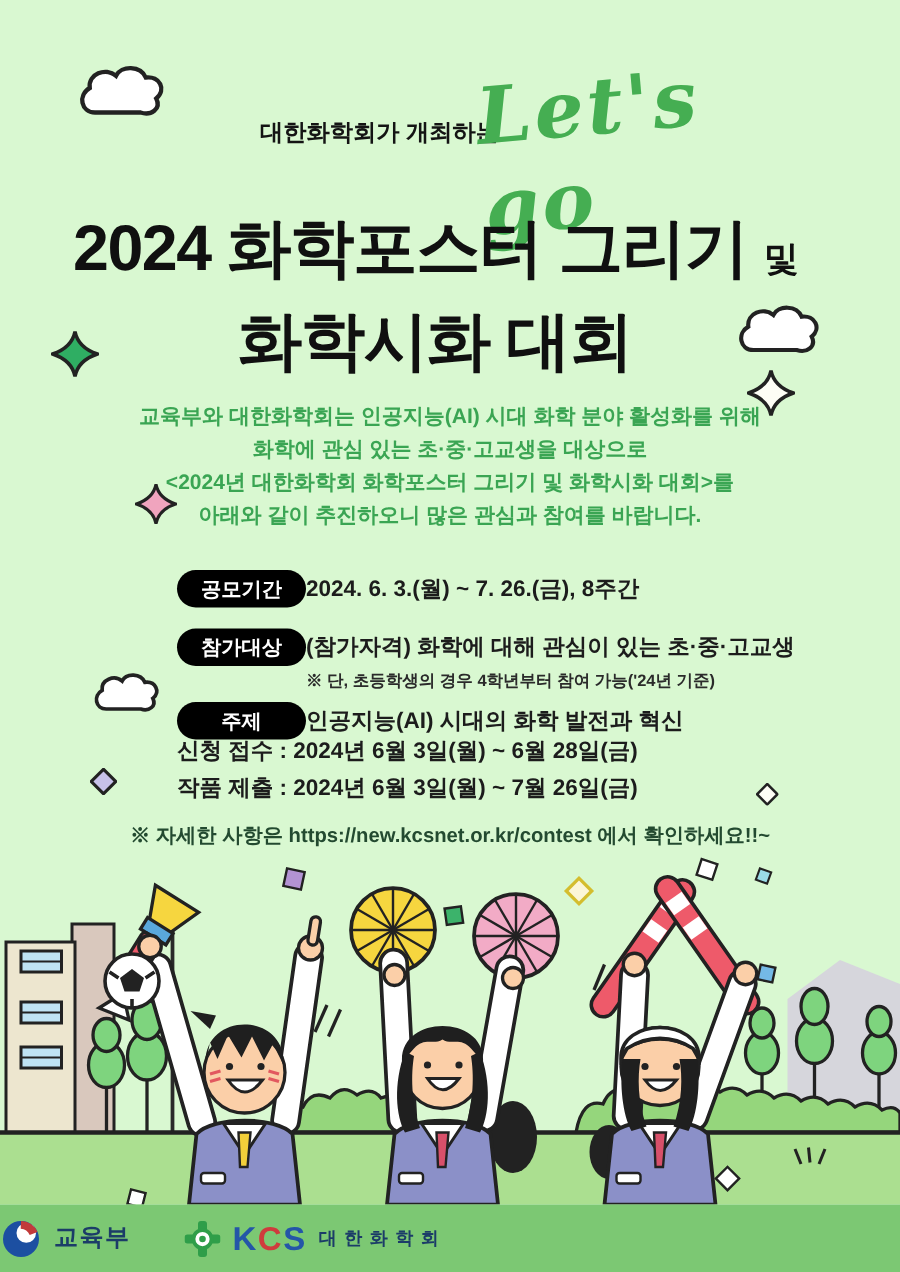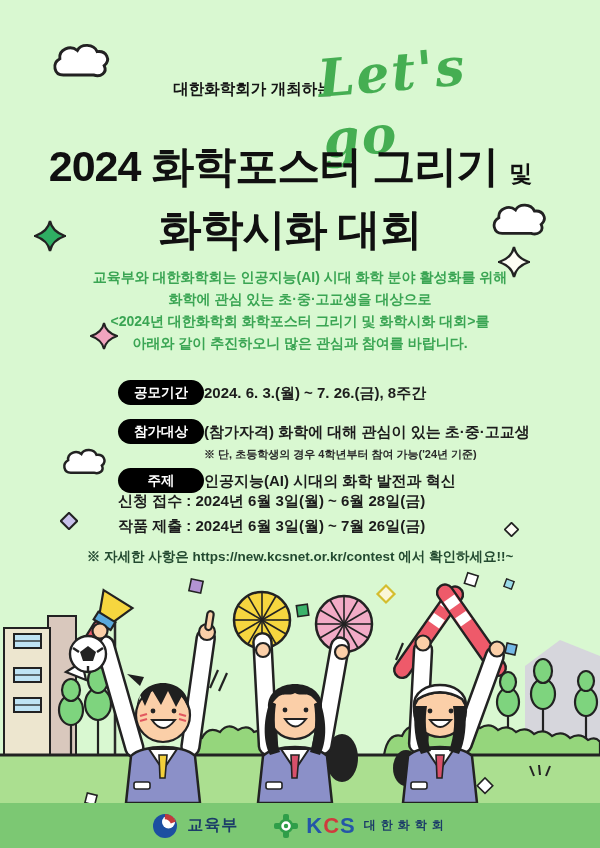--- a/index.html
+++ b/index.html
@@ -25,21 +25,21 @@
   .badge{flex:none;display:flex;align-items:center;justify-content:center;background:#000000;
          color:#fff;border-radius:14px;font-size:13.5px;font-weight:bold;height:25px;
          min-width:86px;padding:0 10px;box-sizing:border-box;}
   .rowtext{font-size:15px;font-weight:bold;color:#1c1c1c;line-height:25px;}
   .rownote{font-size:11px;font-weight:bold;color:#2a2a2a;line-height:16px;margin-top:2px;}
   .footnote{top:548px;left:0;width:600px;text-align:center;font-size:13.5px;font-weight:bold;
             color:#234a30;}
 
   
   .footer{position:absolute;left:0;bottom:0;width:600px;height:45px;background:#7cc873;
-          display:flex;align-items:center;justify-content:center;gap:36px;}
+          display:flex;align-items:center;gap:36px;}
   .logo-group{display:flex;align-items:center;gap:8px;}
   .moe-label{font-size:16px;font-weight:bold;color:#1b3c68;letter-spacing:1px;}
   .kcs-letters{font-size:22px;font-weight:bold;letter-spacing:1px;}
   .kcs-k,.kcs-s{color:#2456a8;} .kcs-c{color:#cf3b3d;}
   .kcs-label{font-size:12px;font-weight:bold;color:#1b3c68;letter-spacing:5px;}
 
   
   .arm{fill:#fff;stroke:#222;stroke-width:2.5;}
   .skin{fill:#fbcfa8;stroke:#222;stroke-width:2.2;}
   .vest{fill:#8b90c8;stroke:#222;stroke-width:2.5;}

